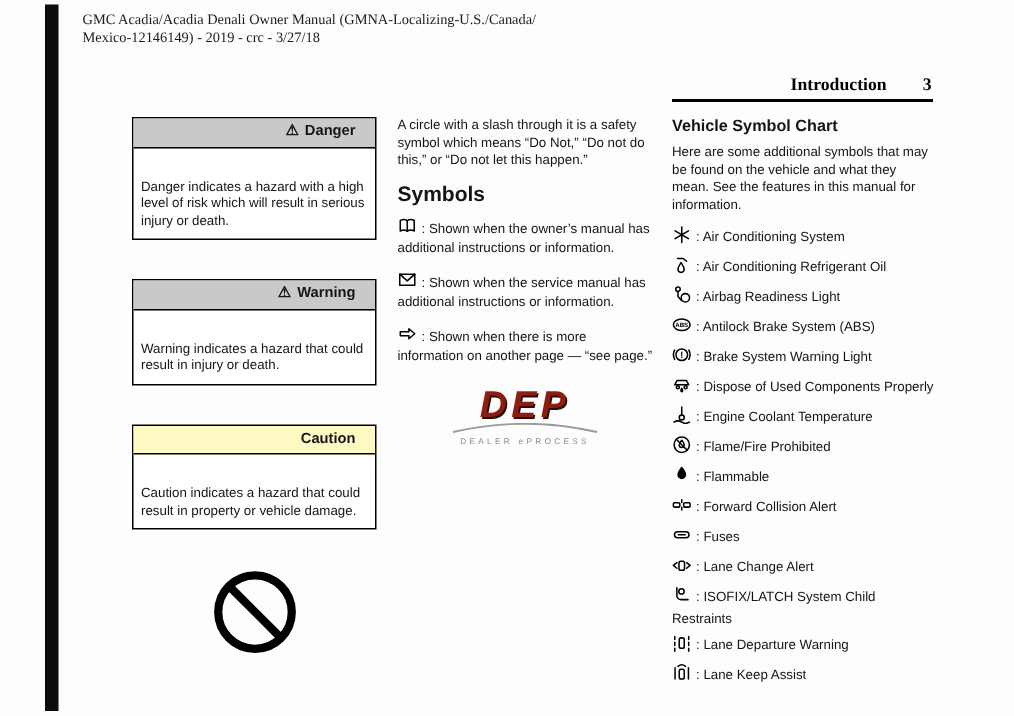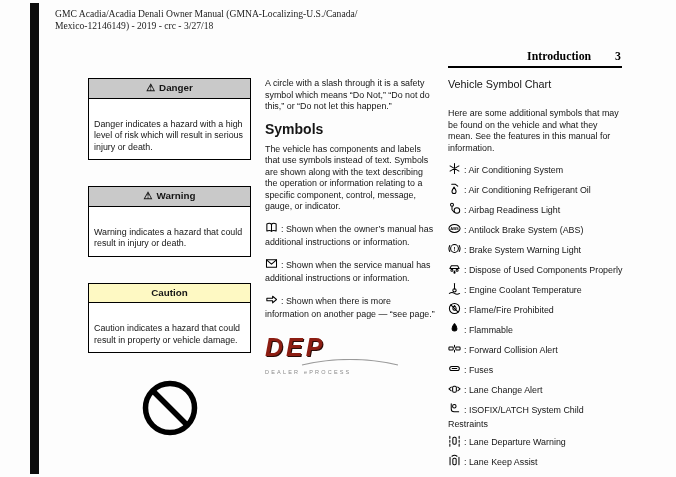--- a/index.html
+++ b/index.html
@@ -8,33 +8,33 @@
   .doc-header{position:absolute;left:55px;top:8px;font-family:"Liberation Serif",serif;font-size:9.6px;line-height:11.6px;color:#1c1c1c}
   .section-head{position:absolute;top:49px;right:55px;font-family:"Liberation Serif",serif;font-size:11.8px;font-weight:bold;color:#000}
   .section-head .pagenum{margin-left:24px}
   .head-rule{position:absolute;top:66px;left:448px;width:174px;height:1.6px;background:#000}
   .col{position:absolute;top:78px;font-size:8.9px;line-height:11.5px}
   .col p{margin:0 0 8px}
   .col1{left:88px;width:163px}
   .col2{left:265px;width:170px}
   .col3{left:448px;width:176px}
   .alertbox{border:1.7px solid #000;margin-bottom:26px;background:#fff}
-  .bhead{border-bottom:1.7px solid #000;background:#c9c9c9;text-align:center;font-weight:bold;font-size:9.8px;padding:3px 0 4px}
+  .bhead{border-bottom:1.7px solid #000;background:#c9c9c9;text-align:right;font-weight:bold;font-size:9.8px;padding:3px 13px 4px}
   .alertbox.caution .bhead{background:#fef9c3}
   .bbody{padding:20px 5px 6px}
   .tri{margin-right:4px;font-size:10px}
   .noentry{display:flex;justify-content:center;margin-top:24px}
   h2.symbols{font-size:14px;line-height:16px;margin:4px 0 7px;font-weight:bold}
-  h3.vsc{font-size:10.8px;line-height:13px;margin:0 0 17px;font-weight:normal}
+  h3.vsc{font-size:10.8px;line-height:13px;margin:0 0 5px;font-weight:bold}
   .note{margin:0 0 7px}
   .ic{display:inline-block;vertical-align:-2px;margin-right:3px}
   .ic svg{display:inline-block}
   .symrow{margin:0 0 3.5px}
   .symrow .ic{vertical-align:-2.5px}
-  .dep-logo{margin-top:14px;text-align:left}
+  .dep-logo{margin-top:14px;text-align:center}
   .dep-text{font-size:25px;font-weight:bold;font-style:italic;color:#8c1d12;letter-spacing:3px;line-height:24px;text-shadow:1px 1px 0 #2a0b07}
   .dep-swoosh{display:block;margin:0 auto}
   .dep-sub{font-size:5.5px;letter-spacing:2.2px;color:#8a8a8a;margin-top:1px}
   svg.g{stroke:#000;fill:none;stroke-width:1.1;stroke-linecap:round;stroke-linejoin:round}
 </style>
 </head>
 <body>
 
 <div class="spine"></div>
 
@@ -79,21 +79,20 @@
       </svg>
     </span>
   </div>
 </div>
 
 <div class="col col2">
   <p>A circle with a slash through it is a safety symbol which means “Do Not,” “Do not do this,” or “Do not let this happen.”</p>
 
   <h2 class="symbols">Symbols</h2>
 
-  <p>The vehicle has components and labels that use symbols instead of text. Symbols are shown along with the text describing the operation or information relating to a specific component, control, message, gauge, or indicator.</p>
 
   <p class="note">
     <span class="ic"><svg class="g" viewBox="0 0 14 14" width="13" height="13">
           <path d="M2 3.2c1.8-.9 3.6-.9 5 .2c1.4-1.1 3.2-1.1 5-.2v7.6c-1.8-.9-3.6-.9-5 .2c-1.4-1.1-3.2-1.1-5-.2Z"></path>
           <path d="M7 3.4v7.6"></path>
         </svg></span><span>: Shown when the owner’s manual has additional instructions or information.</span>
   </p>
 
   <p class="note">
     <span class="ic"><svg class="g" viewBox="0 0 14 14" width="13" height="13">

